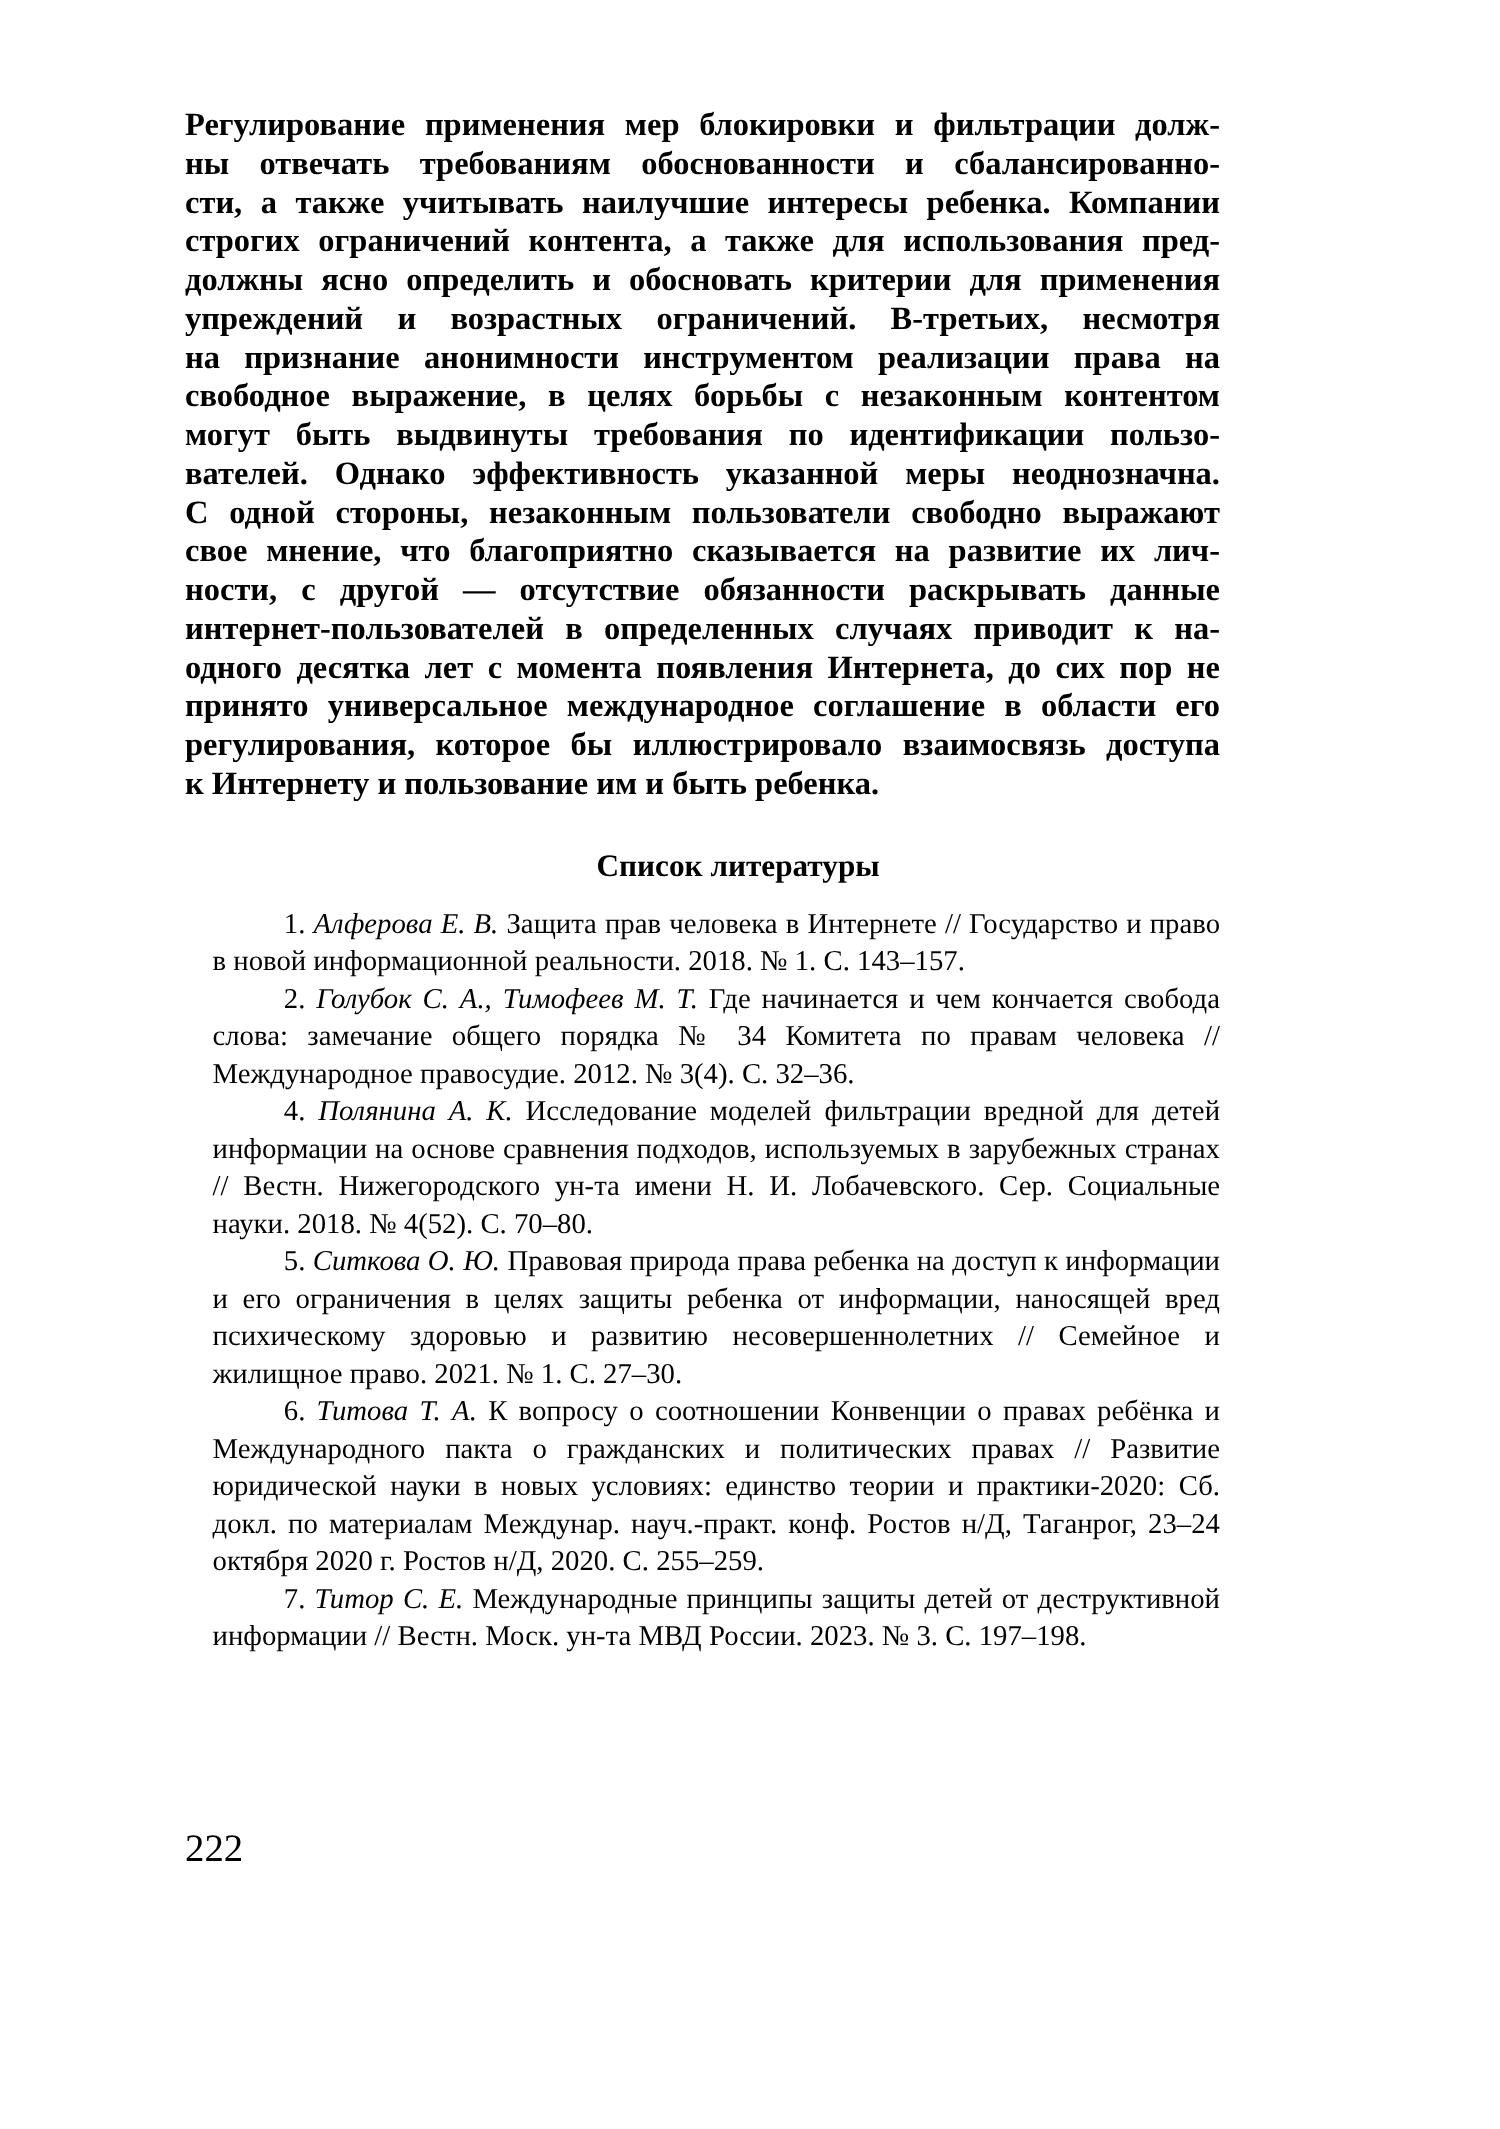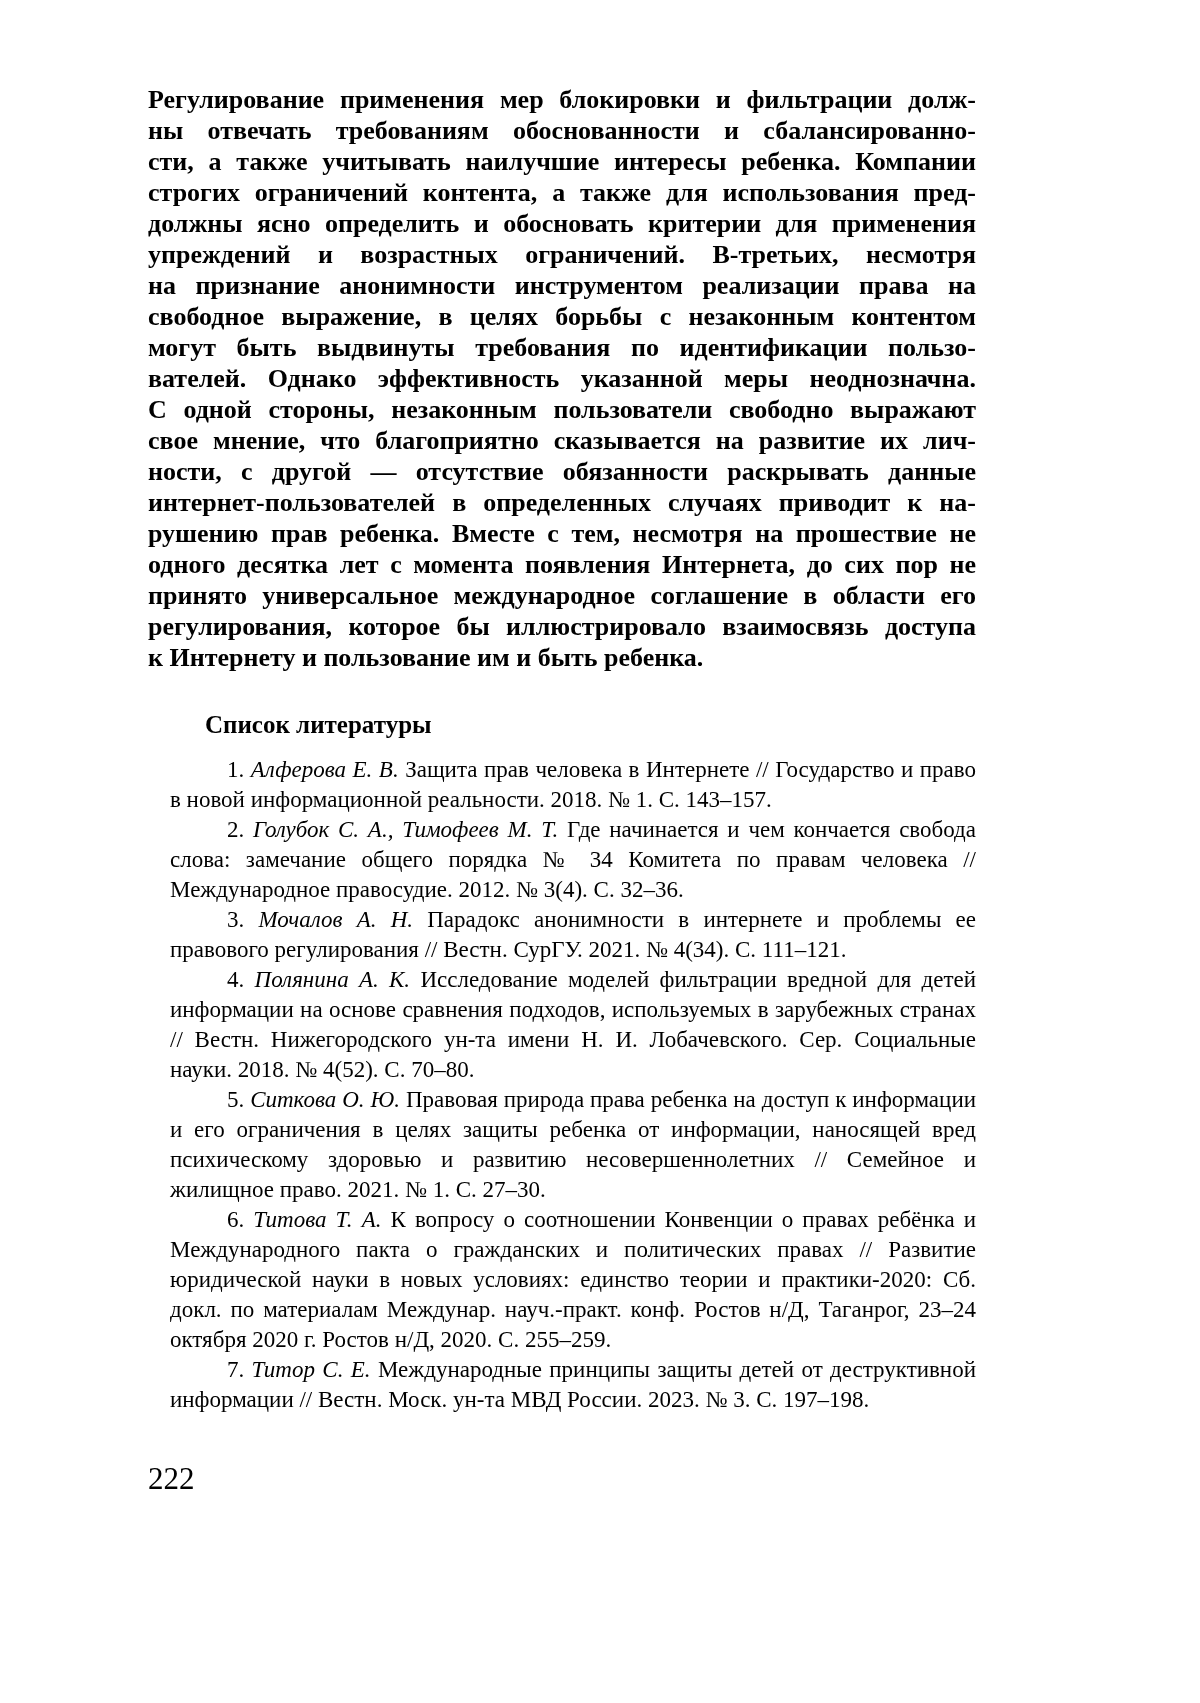--- a/index.html
+++ b/index.html
@@ -41,20 +41,21 @@
   .bline.last {
     text-align-last: left;
     -moz-text-align-last: left;
   }
   .bib-heading {
     margin-top: 36px;
     padding-left: 57px;
     font-size: 25px;
     line-height: 31px;
     font-weight: bold;
+    text-align: center;
   }
   .refs {
     margin-top: 15px;
     font-size: 23px;
     line-height: 30px;
     margin-left: 22px;
   }
   .ref {
     margin: 0;
     text-align: justify;
@@ -85,33 +86,31 @@
       <div class="bline">должны ясно определить и обосновать критерии для применения</div>
       <div class="bline">упреждений и возрастных ограничений. В-третьих, несмотря</div>
       <div class="bline">на признание анонимности инструментом реализации права на</div>
       <div class="bline">свободное выражение, в целях борьбы с незаконным контентом</div>
       <div class="bline">могут быть выдвинуты требования по идентификации пользо-</div>
       <div class="bline">вателей. Однако эффективность указанной меры неоднозначна.</div>
       <div class="bline">С одной стороны, незаконным пользователи свободно выражают</div>
       <div class="bline">свое мнение, что благоприятно сказывается на развитие их лич-</div>
       <div class="bline">ности, с другой — отсутствие обязанности раскрывать данные</div>
       <div class="bline">интернет-пользователей в определенных случаях приводит к на-</div>
-      <div class="bline">рушению прав ребенка. Вместе с тем, несмотря на прошествие не</div>
       <div class="bline">одного десятка лет с момента появления Интернета, до сих пор не</div>
       <div class="bline">принято универсальное международное соглашение в области его</div>
       <div class="bline">регулирования, которое бы иллюстрировало взаимосвязь доступа</div>
       <div class="bline last">к Интернету и пользование им и быть ребенка.</div>
     </div>
 
     <div class="bib-heading">Список литературы</div>
 
     <div class="refs">
       <p class="ref"><span class="rnum">1.</span> <i class="rauth">Алферова Е. В.</i> <span class="rtext">Защита прав человека в Интернете // Государство и право в новой информационной реальности. 2018. № 1. С. 143–157.</span></p>
       <p class="ref"><span class="rnum">2.</span> <i class="rauth">Голубок С. А., Тимофеев М. Т.</i> <span class="rtext">Где начинается и чем кончается свобода слова: замечание общего порядка № 34 Комитета по правам человека // Международное правосудие. 2012. № 3(4). С. 32–36.</span></p>
-      <p class="ref"><span class="rnum">3.</span> <i class="rauth">Мочалов А. Н.</i> <span class="rtext">Парадокс анонимности в интернете и проблемы ее правового регулирования // Вестн. СурГУ. 2021. № 4(34). С. 111–121.</span></p>
       <p class="ref"><span class="rnum">4.</span> <i class="rauth">Полянина А. К.</i> <span class="rtext">Исследование моделей фильтрации вредной для детей информации на основе сравнения подходов, используемых в зарубежных странах // Вестн. Нижегородского ун-та имени Н. И. Лобачевского. Сер. Социальные науки. 2018. № 4(52). С. 70–80.</span></p>
       <p class="ref"><span class="rnum">5.</span> <i class="rauth">Ситкова О. Ю.</i> <span class="rtext">Правовая природа права ребенка на доступ к информации и его ограничения в целях защиты ребенка от информации, наносящей вред психическому здоровью и развитию несовершеннолетних // Семейное и жилищное право. 2021. № 1. С. 27–30.</span></p>
       <p class="ref"><span class="rnum">6.</span> <i class="rauth">Титова Т. А.</i> <span class="rtext">К вопросу о соотношении Конвенции о правах ребёнка и Международного пакта о гражданских и политических правах // Развитие юридической науки в новых условиях: единство теории и практики-2020: Сб. докл. по материалам Междунар. науч.-практ. конф. Ростов н/Д, Таганрог, 23–24 октября 2020 г. Ростов н/Д, 2020. С. 255–259.</span></p>
       <p class="ref"><span class="rnum">7.</span> <i class="rauth">Титор С. Е.</i> <span class="rtext">Международные принципы защиты детей от деструктивной информации // Вестн. Моск. ун-та МВД России. 2023. № 3. С. 197–198.</span></p>
     </div>
 
   </div>
 
   <div class="page-number">222</div>
 </div>

